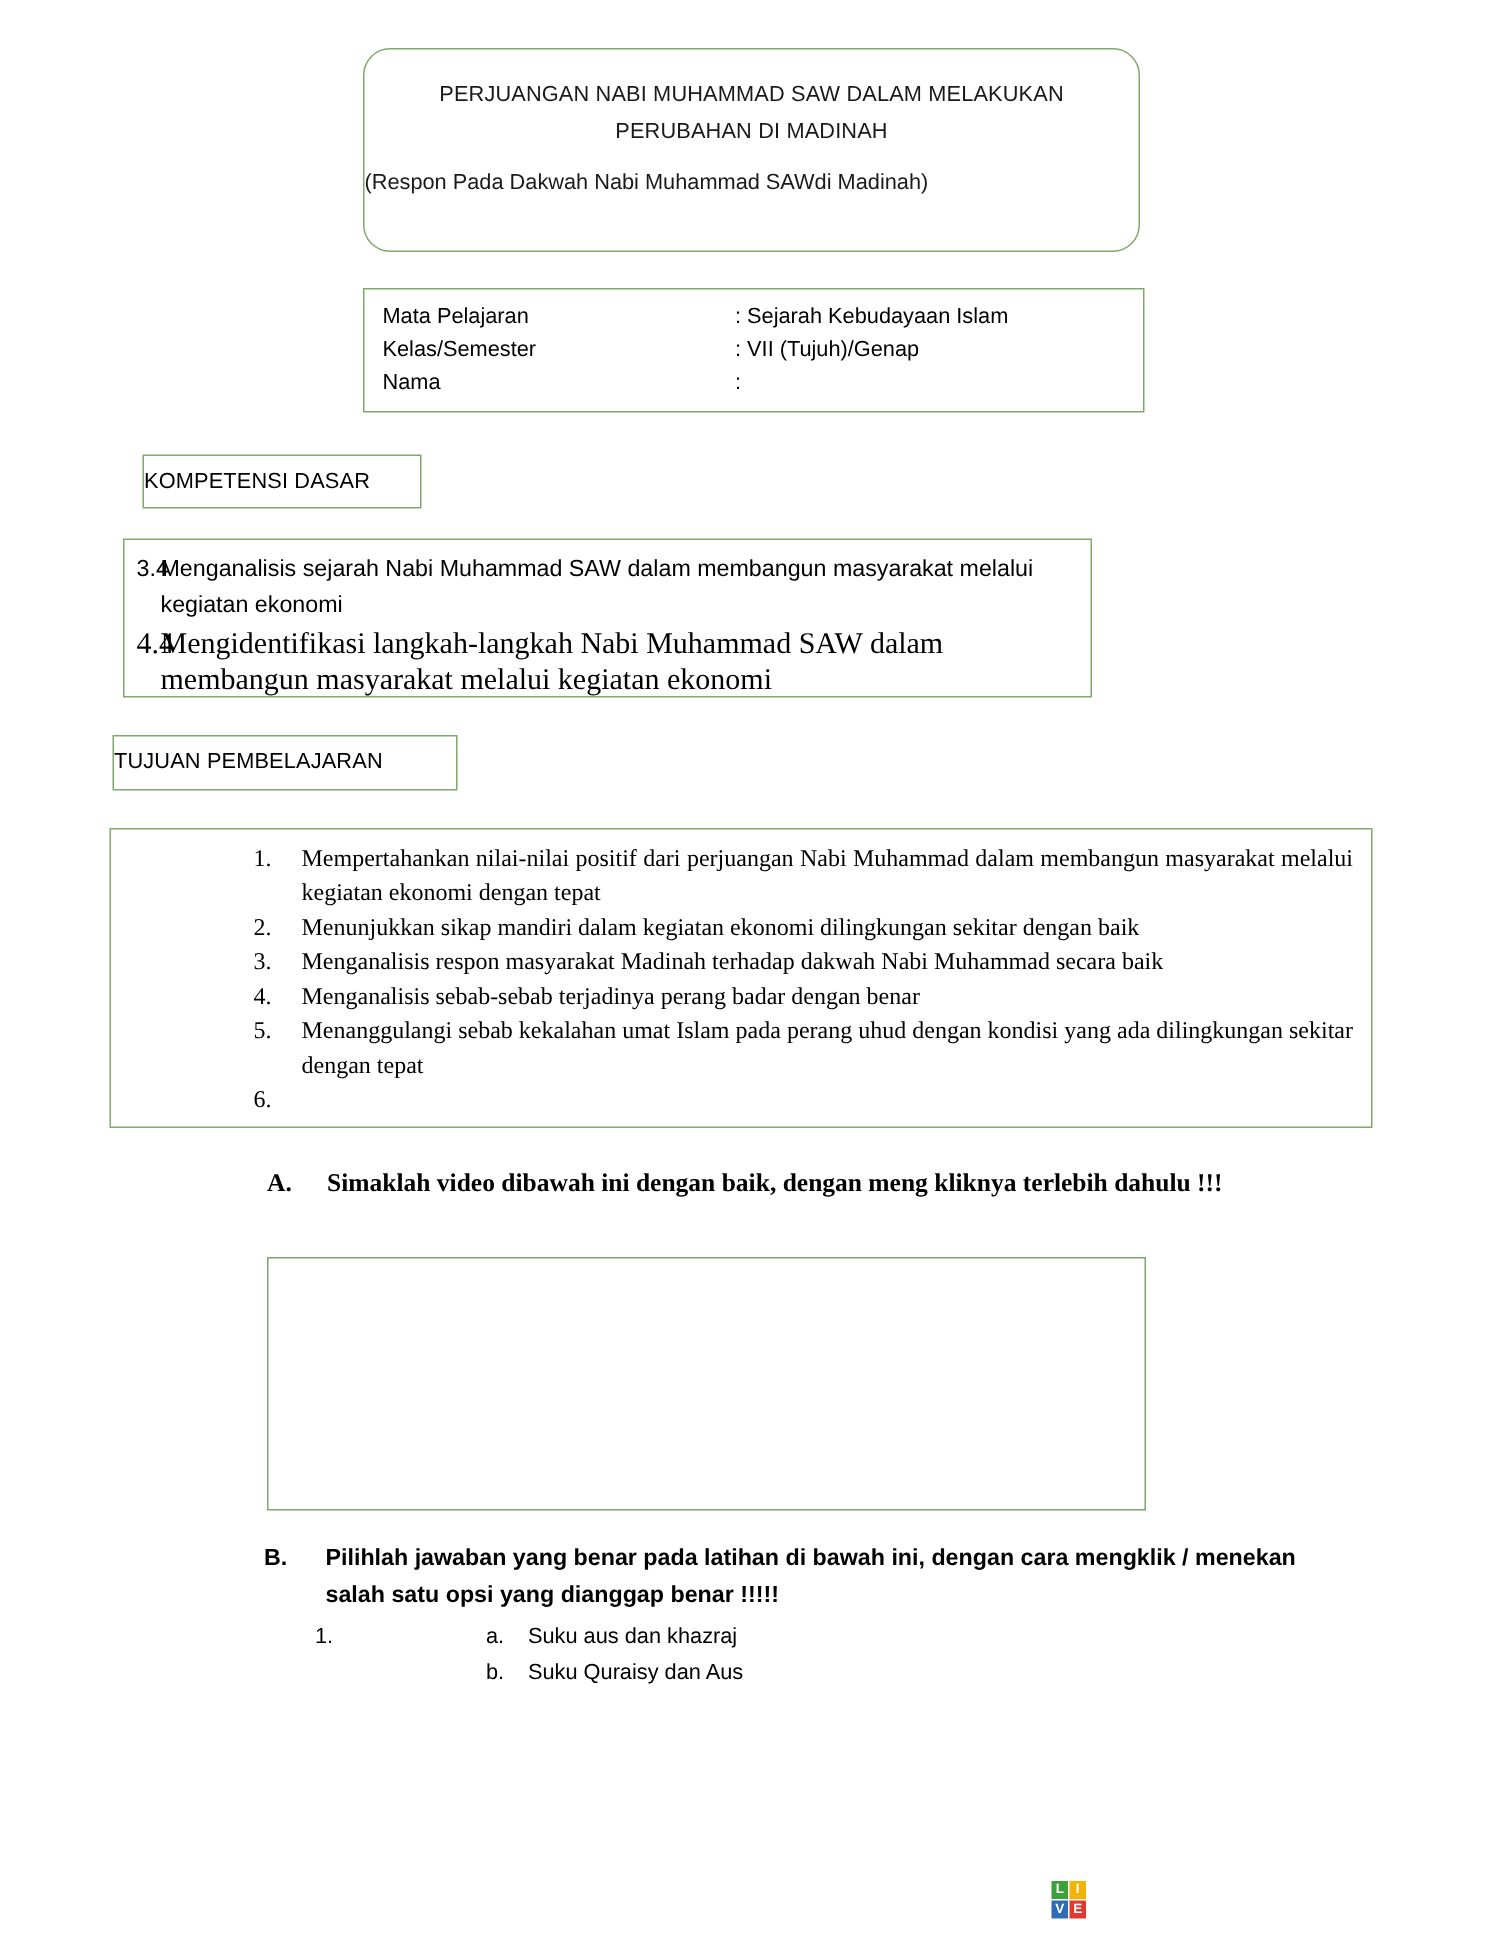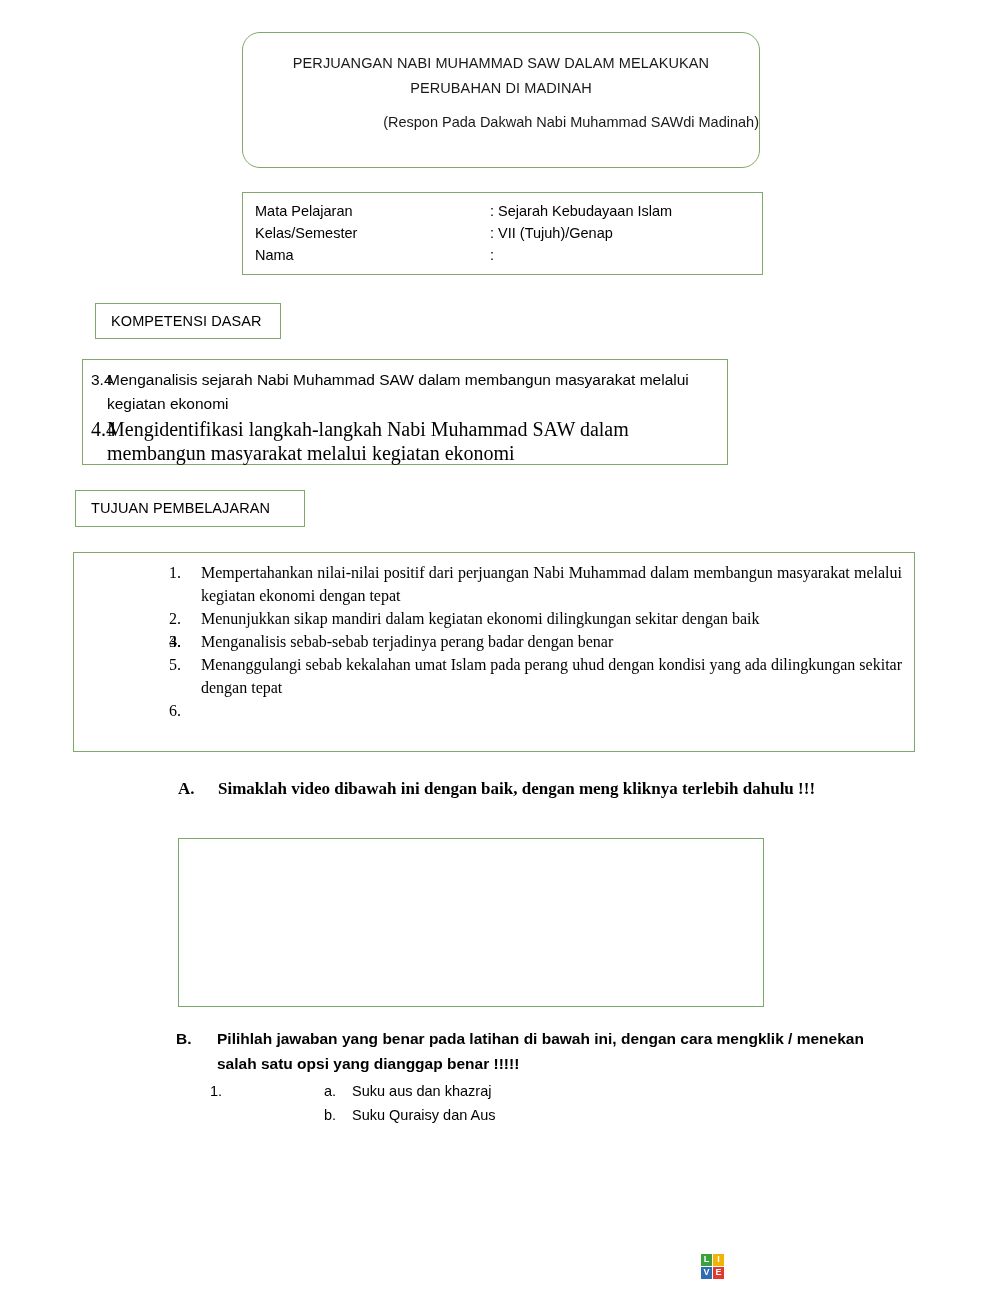--- a/index.html
+++ b/index.html
@@ -44,21 +44,21 @@
     font-size: 14.5px;
     line-height: 25px;
     letter-spacing: 0.1px;
     color: #1a1a1a;
   }
   .title-sub {
     position: absolute;
     left: 0;
     top: 78px;
     width: 100%;
-    text-align: right;
+    text-align: left;
     font-size: 14.5px;
     line-height: 22px;
     color: #1a1a1a;
   }
 
   
   .info-box {
     position: absolute;
     left: 242px;
     top: 192px;
@@ -89,21 +89,20 @@
   
   .chip {
     position: absolute;
     border: 1.4px solid #7FA96A;
     box-sizing: border-box;
     background: #ffffff;
     font-size: 14.5px;
     line-height: 1;
     display: flex;
     align-items: center;
-    padding-left: 15px;
     letter-spacing: 0.1px;
   }
   .chip-kd {
     left: 95px;
     top: 303px;
     width: 186px;
     height: 36px;
   }
   .chip-tp {
     left: 75px;
@@ -358,20 +357,21 @@
       <li>
         <span class="bullet">1.</span>
         <span>Mempertahankan nilai-nilai positif dari perjuangan Nabi Muhammad dalam membangun masyarakat melalui kegiatan ekonomi dengan tepat</span>
       </li>
       <li>
         <span class="bullet">2.</span>
         <span>Menunjukkan sikap mandiri dalam kegiatan ekonomi  dilingkungan sekitar dengan baik</span>
       </li>
       <li>
         <span class="bullet">3.</span>
+        <span>Menganalisis respon masyarakat Madinah terhadap dakwah Nabi Muhammad secara baik</span>
       </li>
       <li>
         <span class="bullet">4.</span>
         <span>Menganalisis sebab-sebab terjadinya perang badar dengan benar</span>
       </li>
       <li>
         <span class="bullet">5.</span>
         <span>Menanggulangi sebab kekalahan umat Islam pada perang uhud dengan kondisi yang ada dilingkungan sekitar dengan tepat</span>
       </li>
       <li>

